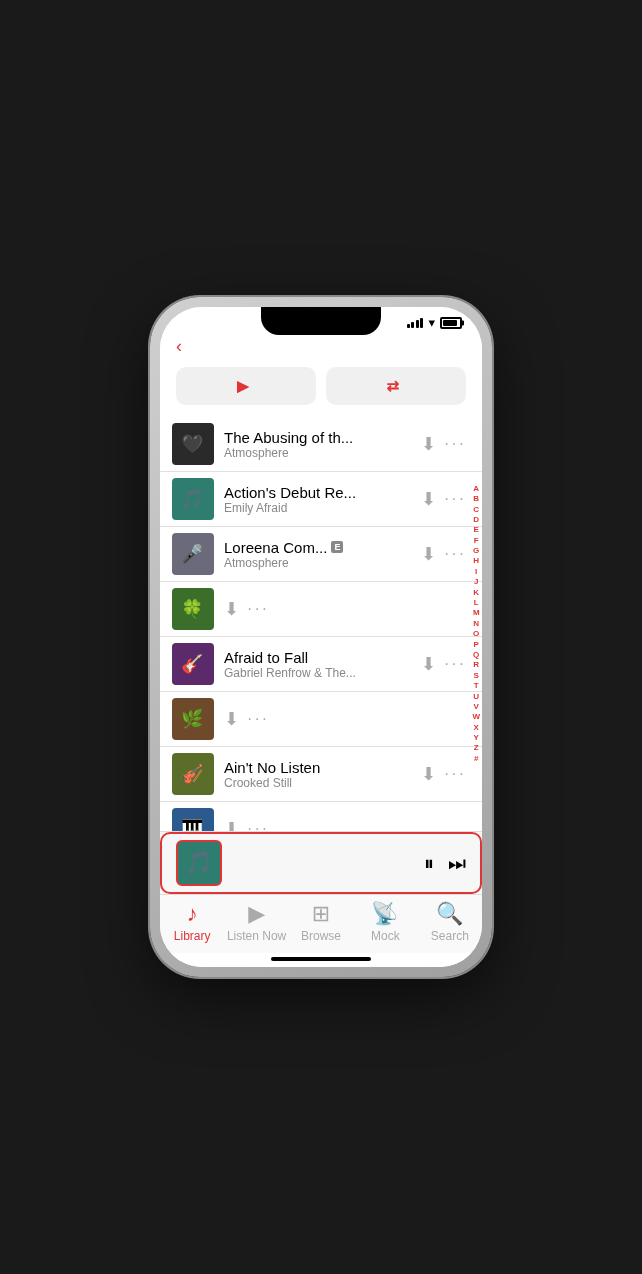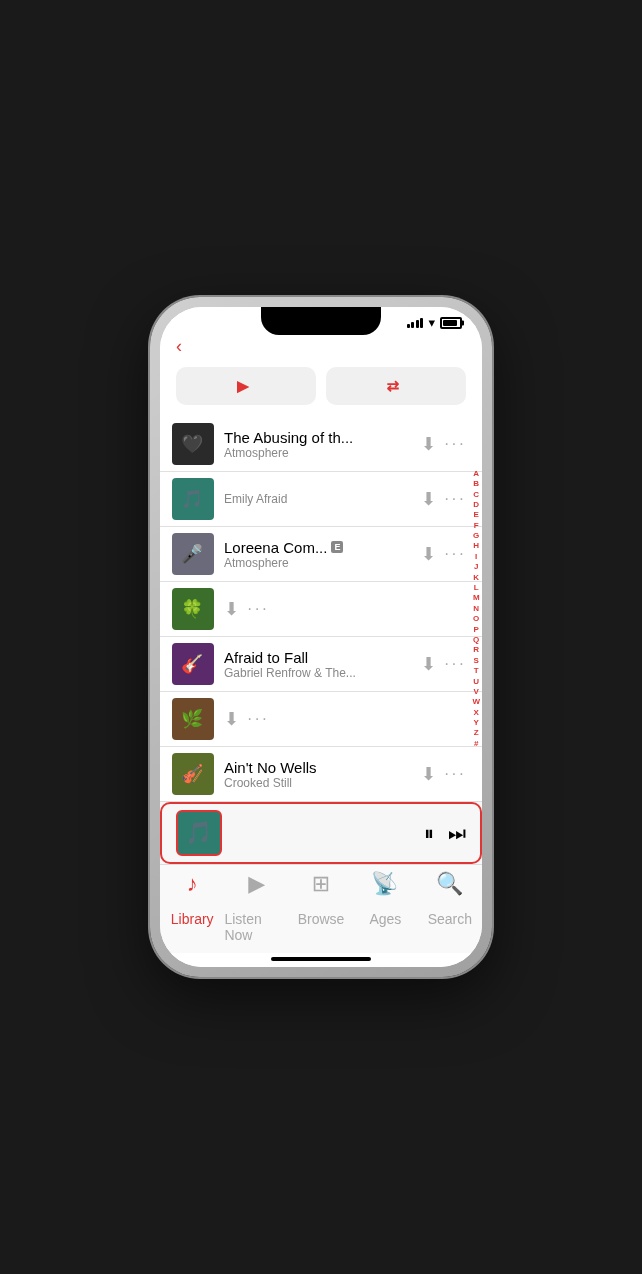--- a/index.html
+++ b/index.html
@@ -309,23 +309,22 @@
       align-items: center;
       gap: 2px;
       cursor: pointer;
     }
     .tab-icon {
       font-size: 22px;
       color: #aaa;
     }
     .tab-icon.active { color: #e03535; }
     .tab-label {
-      font-size: 14px;
+      font-size: 12px;
       color: #aaa;
-      margin-top: 12px;
     }
     .tab-label.active { color: #e03535; }
     .home-indicator {
       background: #fff;
       display: flex;
       justify-content: center;
       padding: 4px 0 6px;
     }
     .home-bar {
       width: 100px;
@@ -398,20 +397,24 @@
     <div class="song-actions">
       <span class="download-btn">⬇</span>
       <span class="more-btn">···</span>
     </div>
   </div>
             <div class="song-row">
     <div class="album-art" style="background:#2e7d6e;">
       <span style="font-size:18px;">🎵</span>
     </div>
     <div class="song-info">
+      <div class="song-title">
+        <span>Action's Debut Re...</span>
+
+      </div>
       <div class="song-artist">Emily Afraid</div>
     </div>
     <div class="song-actions">
       <span class="download-btn">⬇</span>
       <span class="more-btn">···</span>
     </div>
   </div>
             <div class="song-row">
     <div class="album-art" style="background:#6a6a7a;">
       <span style="font-size:18px;">🎤</span>
@@ -461,21 +464,21 @@
       <span class="download-btn">⬇</span>
       <span class="more-btn">···</span>
     </div>
   </div>
             <div class="song-row">
     <div class="album-art" style="background:#5a6e2a;">
       <span style="font-size:18px;">🎻</span>
     </div>
     <div class="song-info">
       <div class="song-title">
-        <span>Ain't No Wells</span>
+        <span>Ain't No Listen</span>
 
       </div>
       <div class="song-artist">Crooked Still</div>
     </div>
     <div class="song-actions">
       <span class="download-btn">⬇</span>
       <span class="more-btn">···</span>
     </div>
   </div>
             <div class="song-row">
@@ -542,21 +545,21 @@
           <div class="tab-item">
     <span class="tab-icon ">▶</span>
     <span class="tab-label ">Listen Now</span>
   </div>
           <div class="tab-item">
     <span class="tab-icon ">⊞</span>
     <span class="tab-label ">Browse</span>
   </div>
           <div class="tab-item">
     <span class="tab-icon ">📡</span>
-    <span class="tab-label ">Ages</span>
+    <span class="tab-label ">Mock</span>
   </div>
           <div class="tab-item">
     <span class="tab-icon ">🔍</span>
     <span class="tab-label ">Search</span>
   </div>
         </div>
     </div>
 
     <div class="home-indicator">
       <div class="home-bar"></div>

